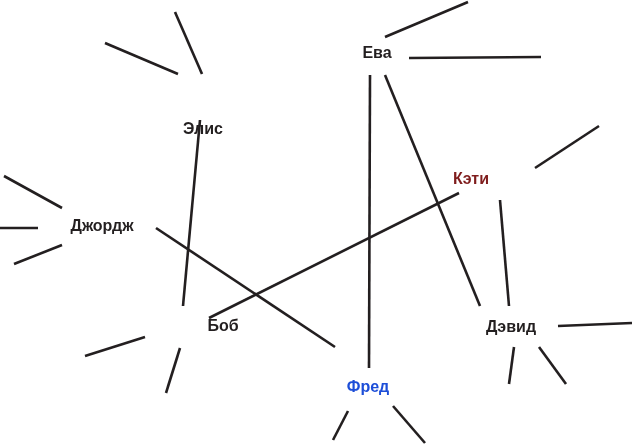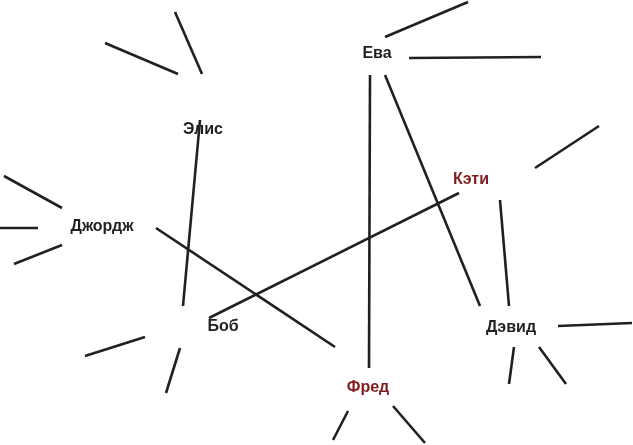--- a/index.html
+++ b/index.html
@@ -47,14 +47,14 @@
         <line x1="393" y1="406" x2="425" y2="443" stroke="#231f20" stroke-width="2.6"></line>
       </g>
   </svg>
 
   <div class="node-label" style="left: 203px; top: 93px; color: rgb(35, 31, 32); margin-top: 36px;">Элис</div>
   <div class="node-label" style="left: 377px; top: 53px; color: rgb(35, 31, 32);">Ева</div>
   <div class="node-label" style="left: 471px; top: 179px; color: #7f1d1d;">Кэти</div>
   <div class="node-label" style="left: 102px; top: 226px; color: rgb(35, 31, 32);">Джордж</div>
   <div class="node-label" style="left: 179px; top: 326px; color: rgb(35, 31, 32); margin-left: 44px;">Боб</div>
   <div class="node-label" style="left: 511px; top: 327px; color: rgb(35, 31, 32); text-align: right;">Дэвид</div>
-  <div class="node-label" style="left: 368px; top: 387px; color: #7f1d1d;">Фред</div>
+  <div class="node-label" style="left: 368px; top: 387px; color: #1d4ed8;">Фред</div>
 </div>
 
 </body></html>

